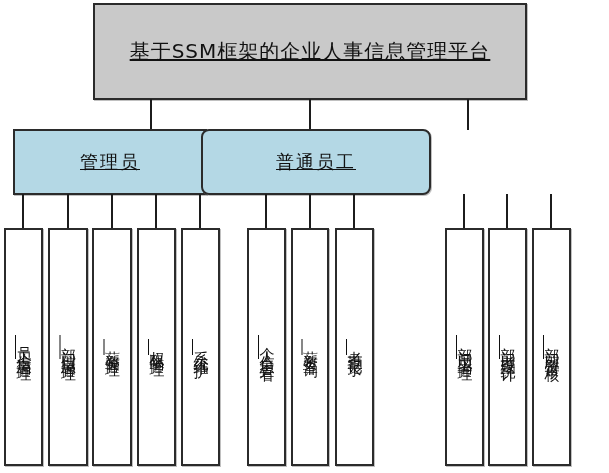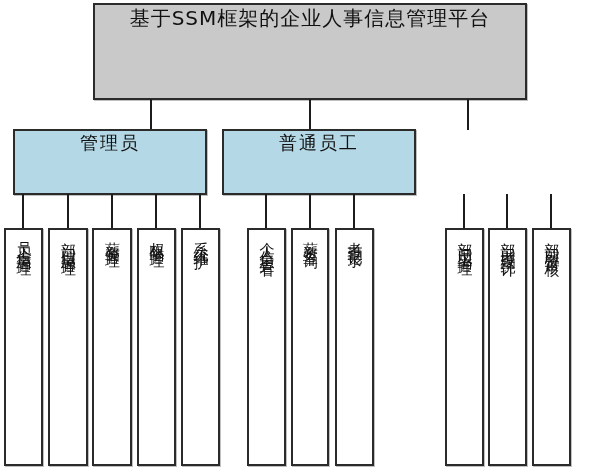--- a/index.html
+++ b/index.html
@@ -5,36 +5,37 @@
   html,body{margin:0;padding:0;background:#fff;}
   .stage{
     position:relative;width:609px;height:473px;
     background:var(--bg,#ffffff);
     font-family:"DejaVu Sans","Liberation Sans",sans-serif;
     color:#111;overflow:hidden;
   }
   .box{
     position:absolute;box-sizing:border-box;
     border:2px solid var(--border,#2b2b2b);
-    display:flex;align-items:flex-start;justify-content:center;
+    display:flex;align-items:center;justify-content:center;
     text-align:center;
     box-shadow:1px 1px 0 rgba(140,140,140,.55);
+    text-decoration:underline;
   }
   .root{
     left:93px;top:3px;width:434px;height:97px;
     background:var(--root-fill,#c9c9c9);
     font-size:20px;letter-spacing:1px;
   }
   .role{
     top:129px;height:66px;
     background:var(--role-fill,#b4d8e5);
     font-size:18px;letter-spacing:2px;
   }
   .role.r1{left:13px;width:194px;}
-  .role.r2{left:222px;width:194px;}
+  .role.r2{left:201px;width:230px;border-radius:8px;}
   .role.r3{left:412px;width:192px;}
   .leaf{
     top:228px;height:238px;
     background:var(--leaf-fill,#ffffff);
     font-size:15px;
   }
   .leaf span{
     writing-mode:vertical-lr;
     text-orientation:upright;
     letter-spacing:4px;

